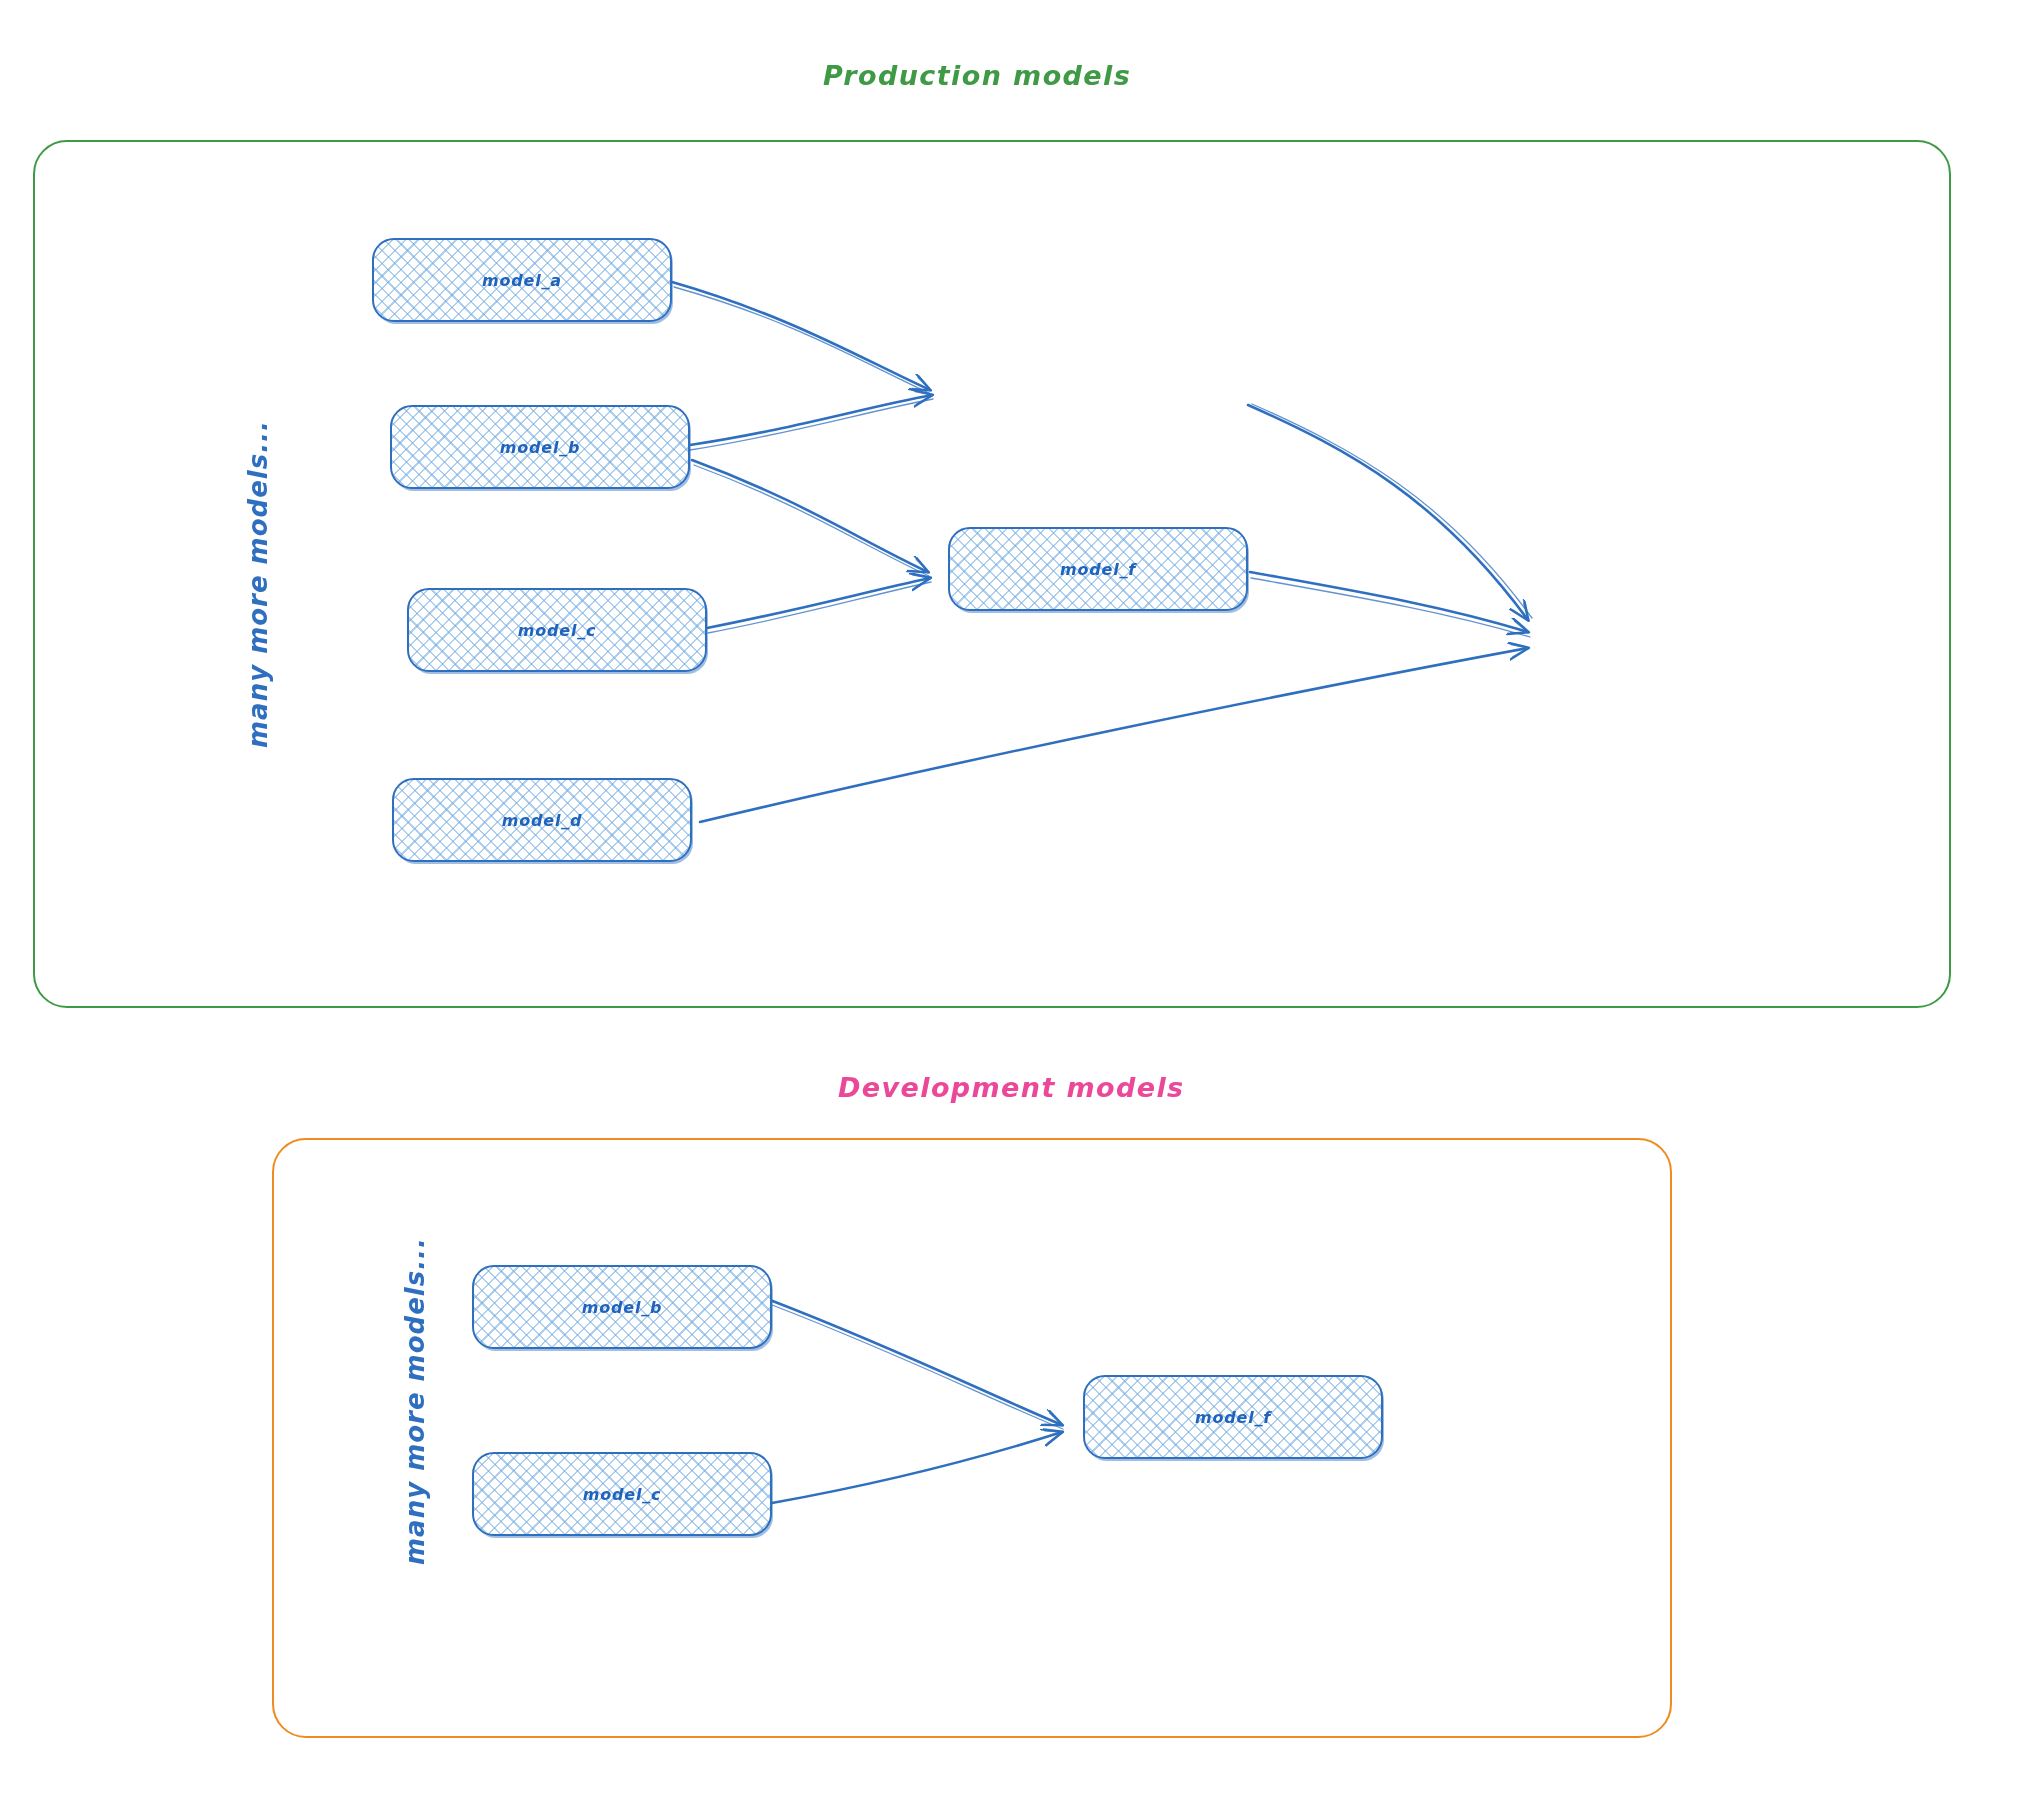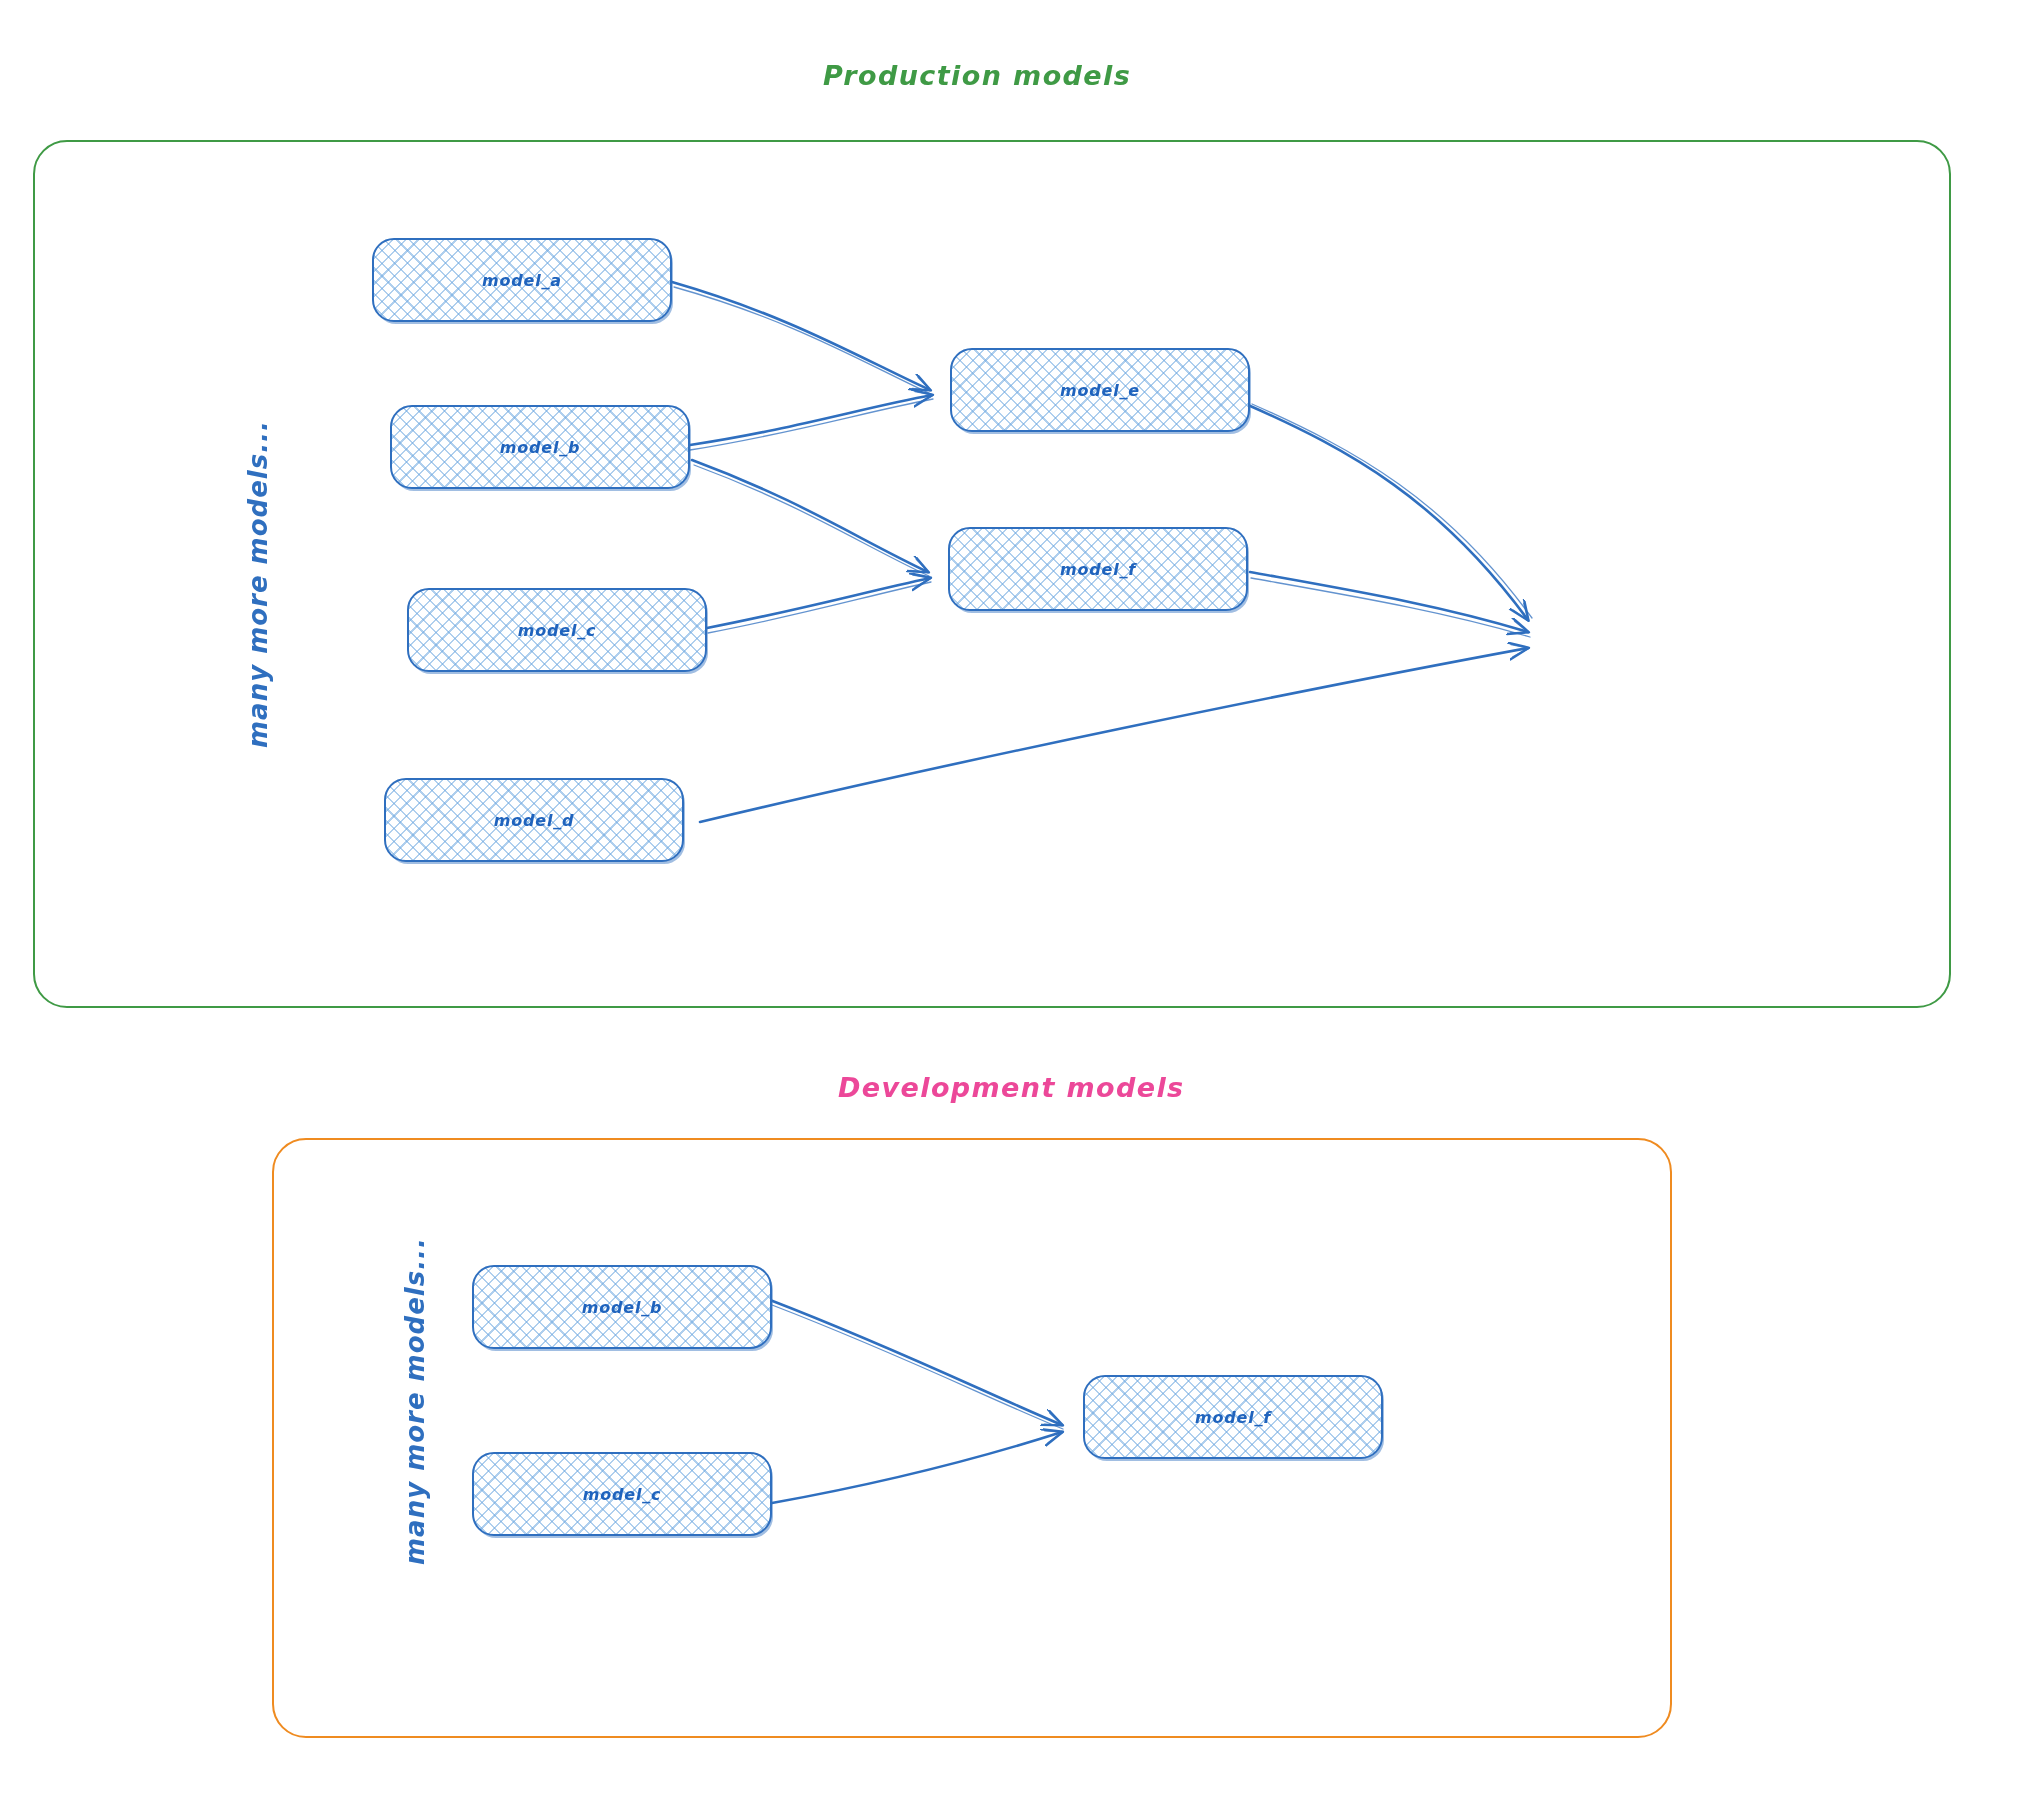--- a/index.html
+++ b/index.html
@@ -140,27 +140,24 @@
   </div>
 
   <div class="node" style="left:390px; top:405px; width:300px; height:84px;">
     <span class="node-label">model_b</span>
   </div>
 
   <div class="node" style="left:407px; top:588px; width:300px; height:84px;">
     <span class="node-label">model_c</span>
   </div>
 
-  <div class="node" style="left:384px; top:778px; width:300px; height:84px;">
+  <div class="node" style="left:392px; top:778px; width:300px; height:84px;">
     <span class="node-label">model_d</span>
   </div>
 
-  <div class="node" style="left:950px; top:348px; width:300px; height:84px;">
-    <span class="node-label">model_e</span>
-  </div>
 
   <div class="node" style="left:948px; top:527px; width:300px; height:84px;">
     <span class="node-label">model_f</span>
   </div>
 
 
   <div class="group-title dev" style="left:838px; top:1072px;">Development models</div>
 
   <div class="group-box dev" style="left:272px; top:1138px; width:1400px; height:600px;"></div>
 

